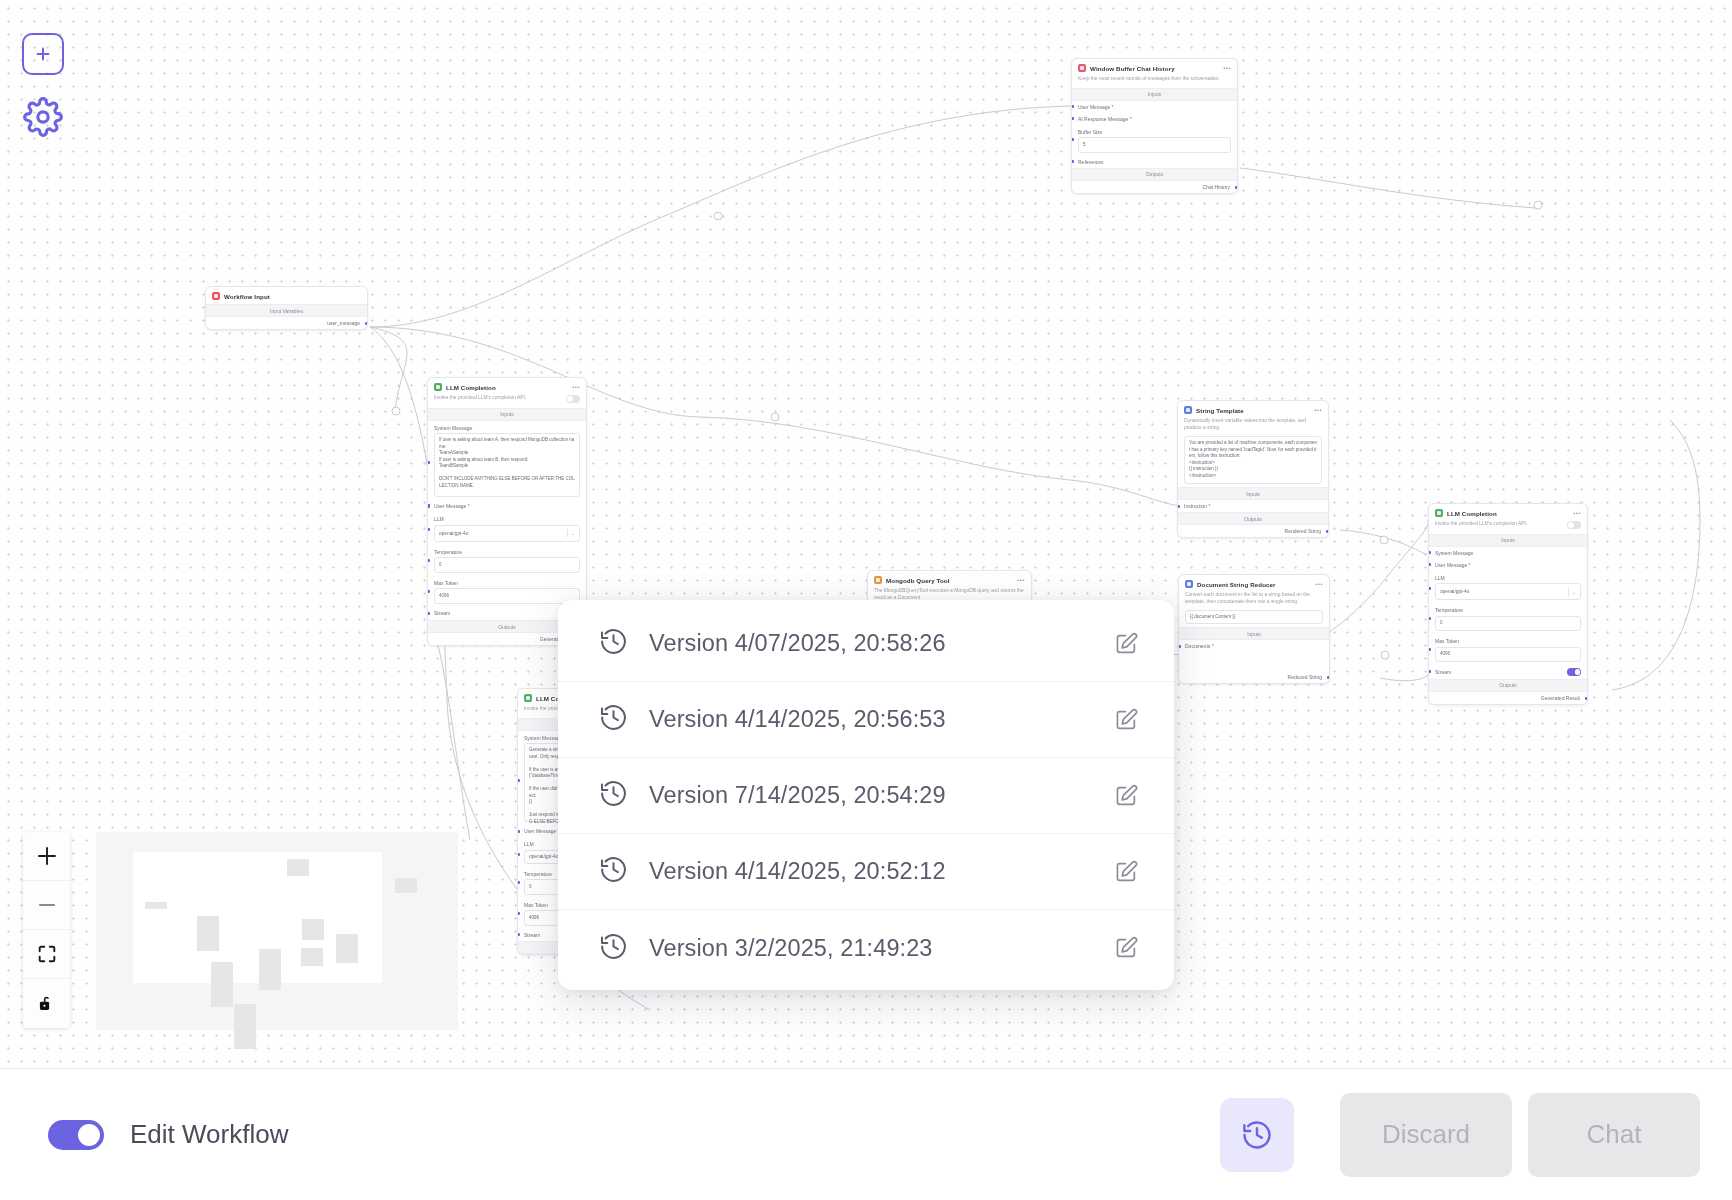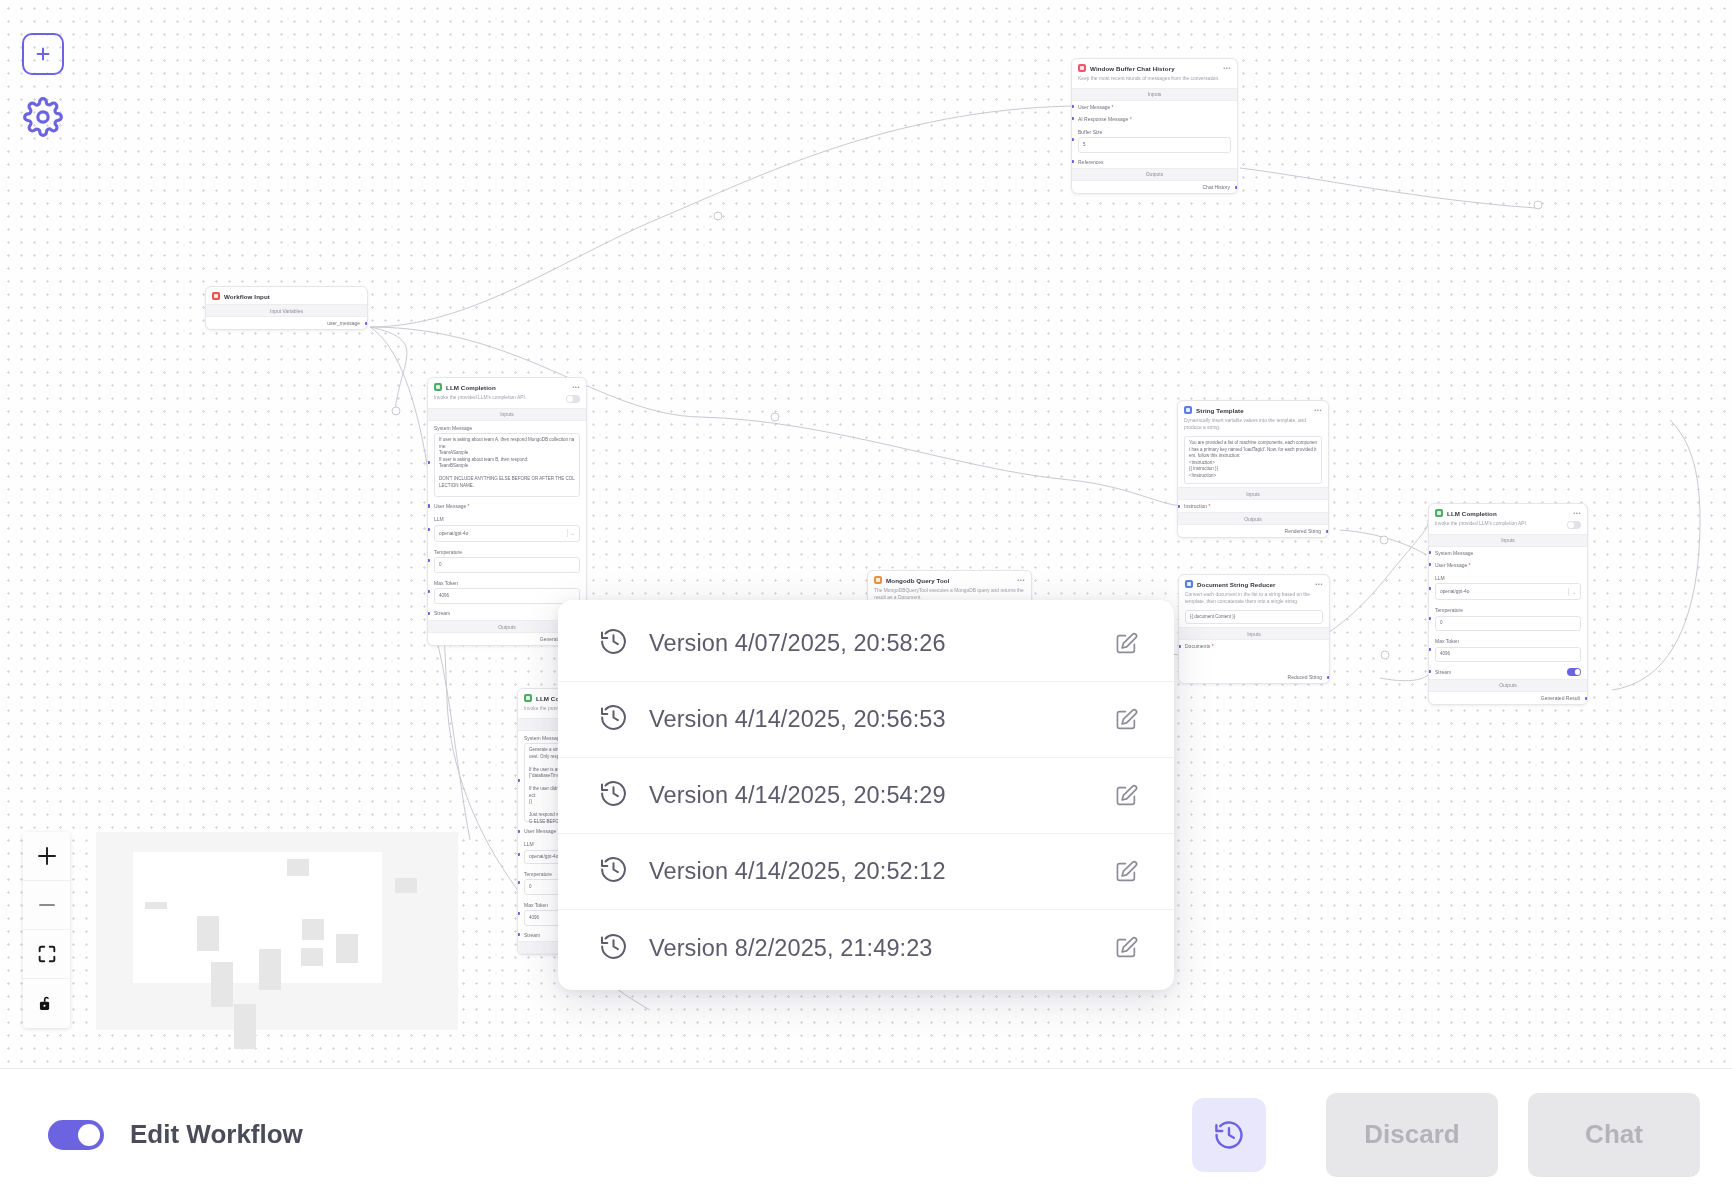--- a/index.html
+++ b/index.html
@@ -144,41 +144,41 @@
   .ver-row:last-child { border-bottom: none; }
   .ver-label { flex: 1; font-size: 23.5px; color: #5b5b6b; letter-spacing: .1px; }
   .ver-edit { width: 28px; height: 28px; display:flex; align-items:center; justify-content:center; }
 
   
   #bottombar {
     position: absolute; left: 0; right: 0; bottom: 0; height: 132px;
     background: #ffffff; border-top: 1px solid #ececf0;
     display: flex; align-items: center; z-index: 20;
   }
-  #bottombar.pad { padding: 0 32px 0 48px; font-weight: bold; }
+  #bottombar.pad { padding: 0 32px 0 48px; }
   .big-toggle {
     width: 56px; height: 30px; border-radius: 15px; background: #6c63e0;
     position: relative; cursor: pointer; flex: 0 0 auto;
   }
   .big-toggle::after {
     content:""; position:absolute; top:4px; right:4px;
     width: 22px; height: 22px; border-radius: 50%; background: #fff;
   }
   #editlabel { margin-left: 26px; font-size: 26px; color: #4b4b59; }
   #bspacer { flex: 1; }
   .hist-btn {
     width: 74px; height: 74px; border-radius: 12px; background: #e9e7fb;
     display: flex; align-items: center; justify-content: center;
     margin-right: 30px; cursor: pointer; flex: 0 0 auto;
   }
   .btn-flat {
     height: 84px; min-width: 172px; border-radius: 10px;
     background: #e7e7e9; color: #b3b3ba;
     display: flex; align-items: center; justify-content: center;
-    font-size: 26px; margin-left: 30px; cursor: default; flex: 0 0 auto;
+    font-size: 26px; margin-left: 16px; cursor: default; flex: 0 0 auto;
   }
 </style>
 </head>
 <body>
 
 <div id="app">
 
   <div id="canvas">
 
     <svg id="edges" width="1732" height="1200">
@@ -563,21 +563,21 @@
             <path d="M18.1 3.1a2.1 2.1 0 0 1 3 3L12.6 14.6 8.4 15.7l1.1-4.2z"></path>
           </svg>
         </span>
       </div>
       <div class="ver-row">
         <span><svg width="31" height="31" viewBox="0 0 24 24" fill="none" stroke="#5b5b6b" stroke-width="1.55" stroke-linecap="round" stroke-linejoin="round">
             <path d="M3.2 12a8.8 8.8 0 1 0 2.6-6.25"></path>
             <polyline points="3.1,5.1 3.1,9.2 7.2,9.2"></polyline>
             <polyline points="12,7.2 12,12 15.4,14"></polyline>
           </svg></span>
-        <span class="ver-label">Version 4/14/2025, 20:54:29</span>
+        <span class="ver-label">Version 7/14/2025, 20:54:29</span>
         <span class="ver-edit">
           <svg width="26" height="26" viewBox="0 0 24 24" fill="none" stroke="#8b8b99" stroke-width="1.55" stroke-linecap="round" stroke-linejoin="round">
             <path d="M11.5 4.2H6.1A2 2 0 0 0 4.1 6.2v11.6a2 2 0 0 0 2 2h11.6a2 2 0 0 0 2-2v-5.4"></path>
             <path d="M18.1 3.1a2.1 2.1 0 0 1 3 3L12.6 14.6 8.4 15.7l1.1-4.2z"></path>
           </svg>
         </span>
       </div>
       <div class="ver-row">
         <span><svg width="31" height="31" viewBox="0 0 24 24" fill="none" stroke="#5b5b6b" stroke-width="1.55" stroke-linecap="round" stroke-linejoin="round">
             <path d="M3.2 12a8.8 8.8 0 1 0 2.6-6.25"></path>
@@ -591,21 +591,21 @@
             <path d="M18.1 3.1a2.1 2.1 0 0 1 3 3L12.6 14.6 8.4 15.7l1.1-4.2z"></path>
           </svg>
         </span>
       </div>
       <div class="ver-row">
         <span><svg width="31" height="31" viewBox="0 0 24 24" fill="none" stroke="#5b5b6b" stroke-width="1.55" stroke-linecap="round" stroke-linejoin="round">
             <path d="M3.2 12a8.8 8.8 0 1 0 2.6-6.25"></path>
             <polyline points="3.1,5.1 3.1,9.2 7.2,9.2"></polyline>
             <polyline points="12,7.2 12,12 15.4,14"></polyline>
           </svg></span>
-        <span class="ver-label">Version 8/2/2025, 21:49:23</span>
+        <span class="ver-label">Version 3/2/2025, 21:49:23</span>
         <span class="ver-edit">
           <svg width="26" height="26" viewBox="0 0 24 24" fill="none" stroke="#8b8b99" stroke-width="1.55" stroke-linecap="round" stroke-linejoin="round">
             <path d="M11.5 4.2H6.1A2 2 0 0 0 4.1 6.2v11.6a2 2 0 0 0 2 2h11.6a2 2 0 0 0 2-2v-5.4"></path>
             <path d="M18.1 3.1a2.1 2.1 0 0 1 3 3L12.6 14.6 8.4 15.7l1.1-4.2z"></path>
           </svg>
         </span>
       </div>
     </div>
 
   <div id="bottombar" class="pad">

